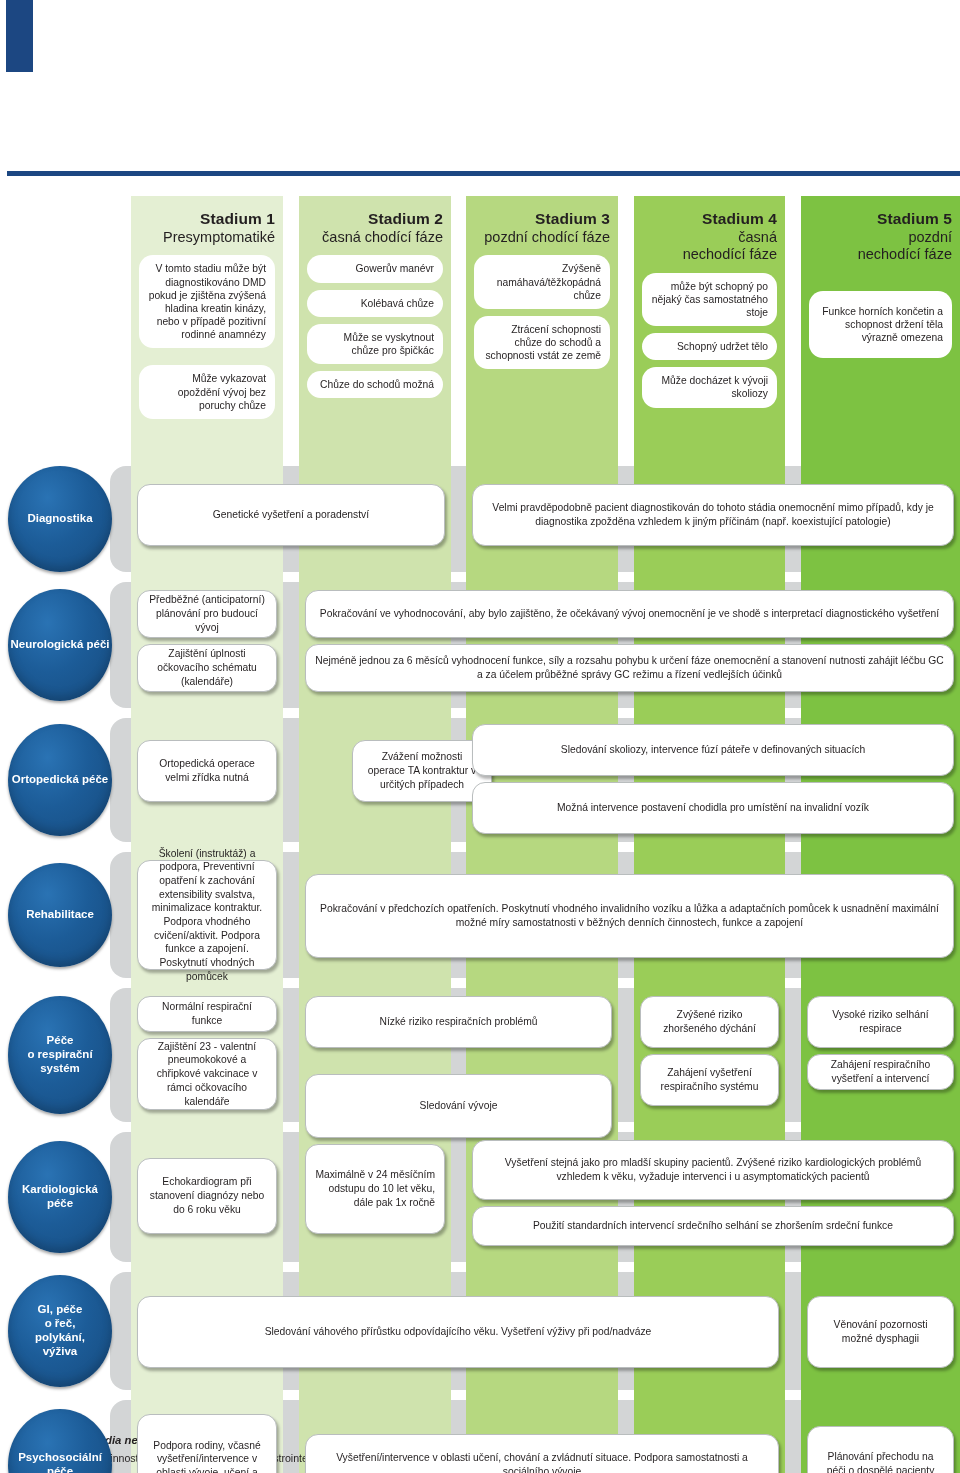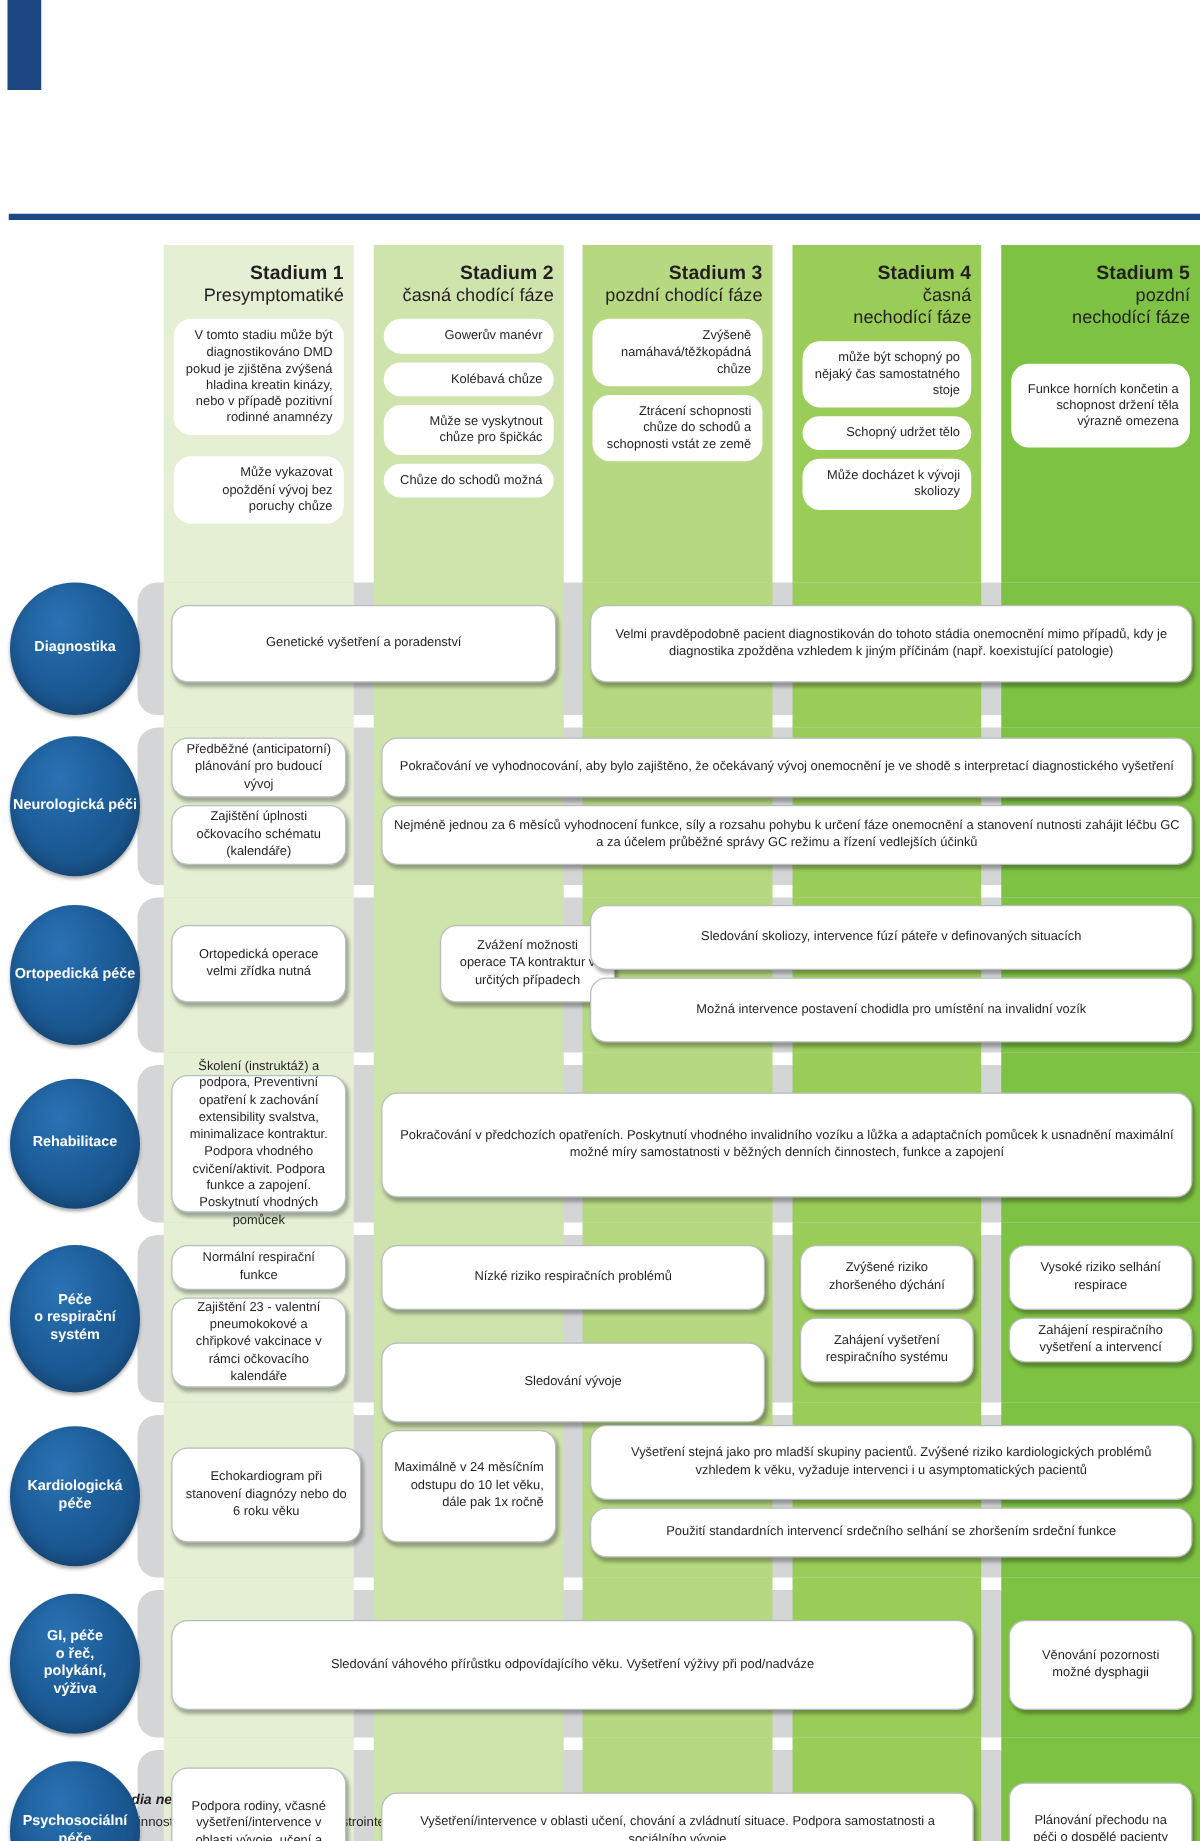--- a/index.html
+++ b/index.html
@@ -225,21 +225,21 @@
     <div class="row" style="top: 936px; height: 130px;">
       <div class="row-band"></div>
       <div class="row-cols">
         <div class="row-col" style="left: 131px; width: 152px; background: rgb(228, 239, 211);"></div>
         <div class="row-col" style="left: 299px; width: 152px; background: rgb(207, 227, 173);"></div>
         <div class="row-col" style="left: 466px; width: 152px; background: rgb(182, 216, 128);"></div>
         <div class="row-col" style="left: 634px; width: 151px; background: rgb(154, 205, 88);"></div>
         <div class="row-col" style="left: 801px; width: 159px; background: rgb(125, 194, 66);"></div>
       </div>
       <div class="row-badge" style="height: 112px; top: 9px; white-space: pre-line;">Kardiologická péče</div>
-      <div class="card" style="left: 137px; width: 152px; top: 26px; height: 76px;">Echokardiogram při stanovení diagnózy nebo do 6 roku věku</div>
+      <div class="card" style="left: 137px; width: 140px; top: 26px; height: 76px;">Echokardiogram při stanovení diagnózy nebo do 6 roku věku</div>
       <div class="card" style="left: 305px; width: 140px; top: 12px; height: 90px; text-align: right;">Maximálně v 24 měsíčním odstupu do 10 let věku, dále pak 1x ročně</div>
       <div class="card" style="left: 472px; width: 482px; top: 8px; height: 60px;">Vyšetření stejná jako pro mladší skupiny pacientů. Zvýšené riziko kardiologických problémů vzhledem k věku, vyžaduje intervenci i u asymptomatických pacientů</div>
       <div class="card" style="left: 472px; width: 482px; top: 74px; height: 40px;">Použití standardních intervencí srdečního selhání se zhoršením srdeční funkce</div>
     </div>
     <div class="row" style="top: 1076px; height: 118px;">
       <div class="row-band"></div>
       <div class="row-cols">
         <div class="row-col" style="left: 131px; width: 152px; background: rgb(228, 239, 211);"></div>
         <div class="row-col" style="left: 299px; width: 152px; background: rgb(207, 227, 173);"></div>
         <div class="row-col" style="left: 466px; width: 152px; background: rgb(182, 216, 128);"></div>

